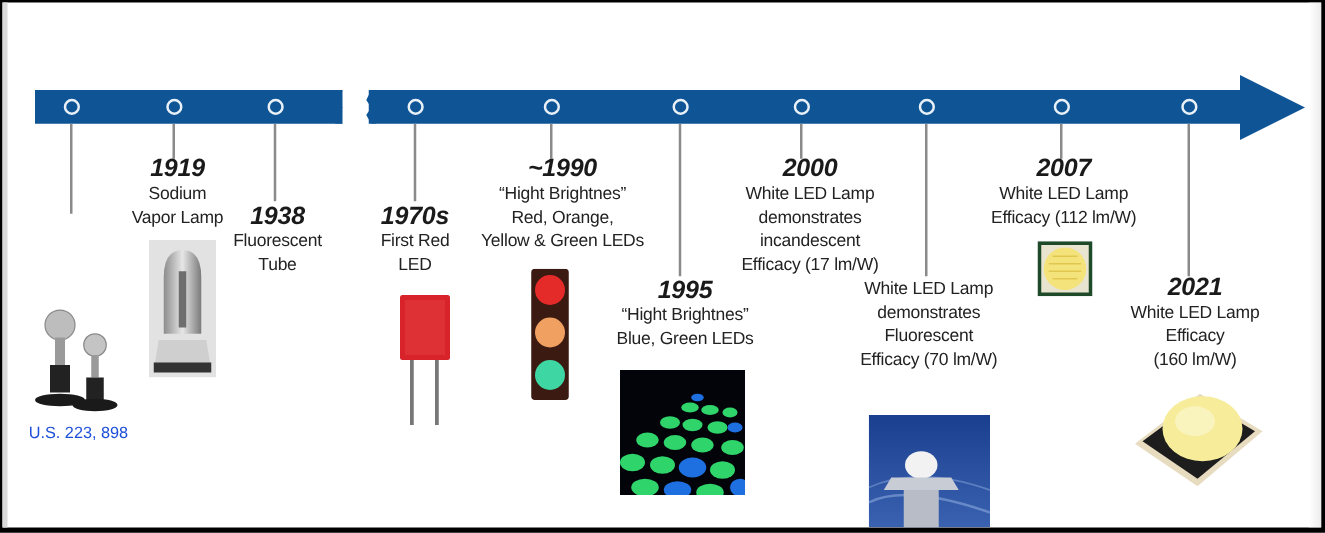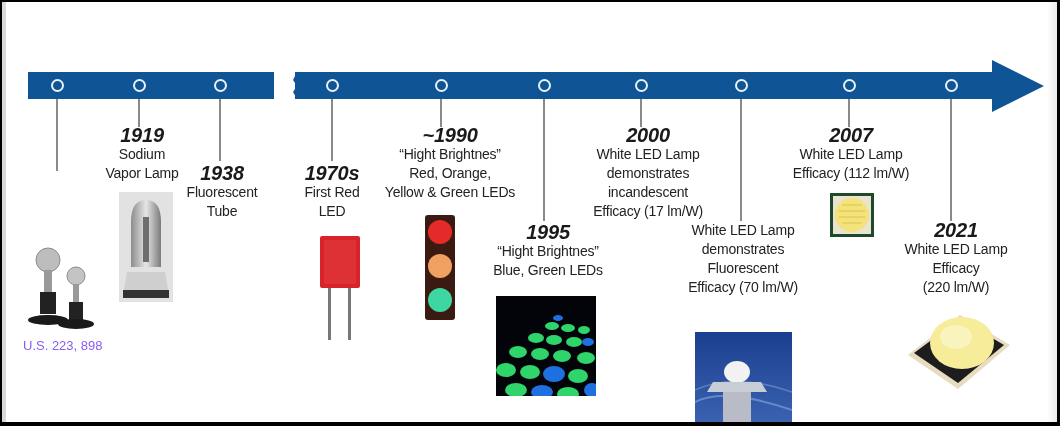--- a/index.html
+++ b/index.html
@@ -13,21 +13,21 @@
     .bar-left { left: 22px; width: 246px; }
     .bar-right { left: 289px; width: 700px; }
     .notch { position: absolute; top: 70px; width: 12px; height: 27px; }
     .arrowhead { position: absolute; left: 986px; top: 58px; width: 0; height: 0;
       border-top: 26px solid transparent; border-bottom: 26px solid transparent; border-left: 52px solid #0f5596; }
     .node { position: absolute; top: 77px; width: 9px; height: 9px; border: 2px solid #e8f0f8; border-radius: 50%; background: #0f5596; box-sizing: content-box; margin-left: -6px; }
     .stem { position: absolute; top: 97px; width: 2px; background: #8a8a8a; margin-left: -1px; }
     .label { position: absolute; text-align: center; color: #222; font-size: 14px; line-height: 19px; transform: translateX(-50%); white-space: nowrap; letter-spacing: -0.2px; }
     .label .year { display: block; font-weight: bold; font-style: italic; font-size: 20px; color: #1a1a1a; }
     .img { position: absolute; }
-    .caption { position: absolute; font-size: 13px; color: #8b5cf6; white-space: nowrap; }
+    .caption { position: absolute; font-size: 13px; color: #1d4ed8; white-space: nowrap; }
   </style>
 </head>
 <body>
 
 <div class="frame">
   <div class="rightshade"></div>
 
   <div class="bar bar-left"></div>
   <svg class="notch" style="left:262px" width="12" height="27">
     <polygon points="0,0 6,0 2,8 6,14 2,20 6,27 0,27" fill="#0f5596"></polygon>
@@ -109,21 +109,21 @@
   </div>
   <div class="label" style="left:845px;top:124px">
     <span class="year">2007</span>
     <div>White LED Lamp</div>
     <div>Efficacy (112 lm/W)</div>
   </div>
   <div class="label" style="left:950px;top:219px">
     <span class="year">2021</span>
     <div>White LED Lamp</div>
     <div>Efficacy</div>
-    <div>(220 lm/W)</div>
+    <div>(160 lm/W)</div>
   </div>
 
   <svg class="img" style="left:16px;top:240px" width="80" height="95">
     <circle cx="26" cy="18" r="12" fill="#bdbdbd" stroke="#8a8a8a"></circle>
     <rect x="22" y="28" width="8" height="22" fill="#9a9a9a"></rect>
     <rect x="18" y="50" width="16" height="22" fill="#222"></rect>
     <ellipse cx="26" cy="78" rx="20" ry="5" fill="#1a1a1a"></ellipse>
     <circle cx="54" cy="34" r="9" fill="#c4c4c4" stroke="#8a8a8a"></circle>
     <rect x="51" y="42" width="6" height="18" fill="#9a9a9a"></rect>
     <rect x="47" y="60" width="14" height="18" fill="#222"></rect>

